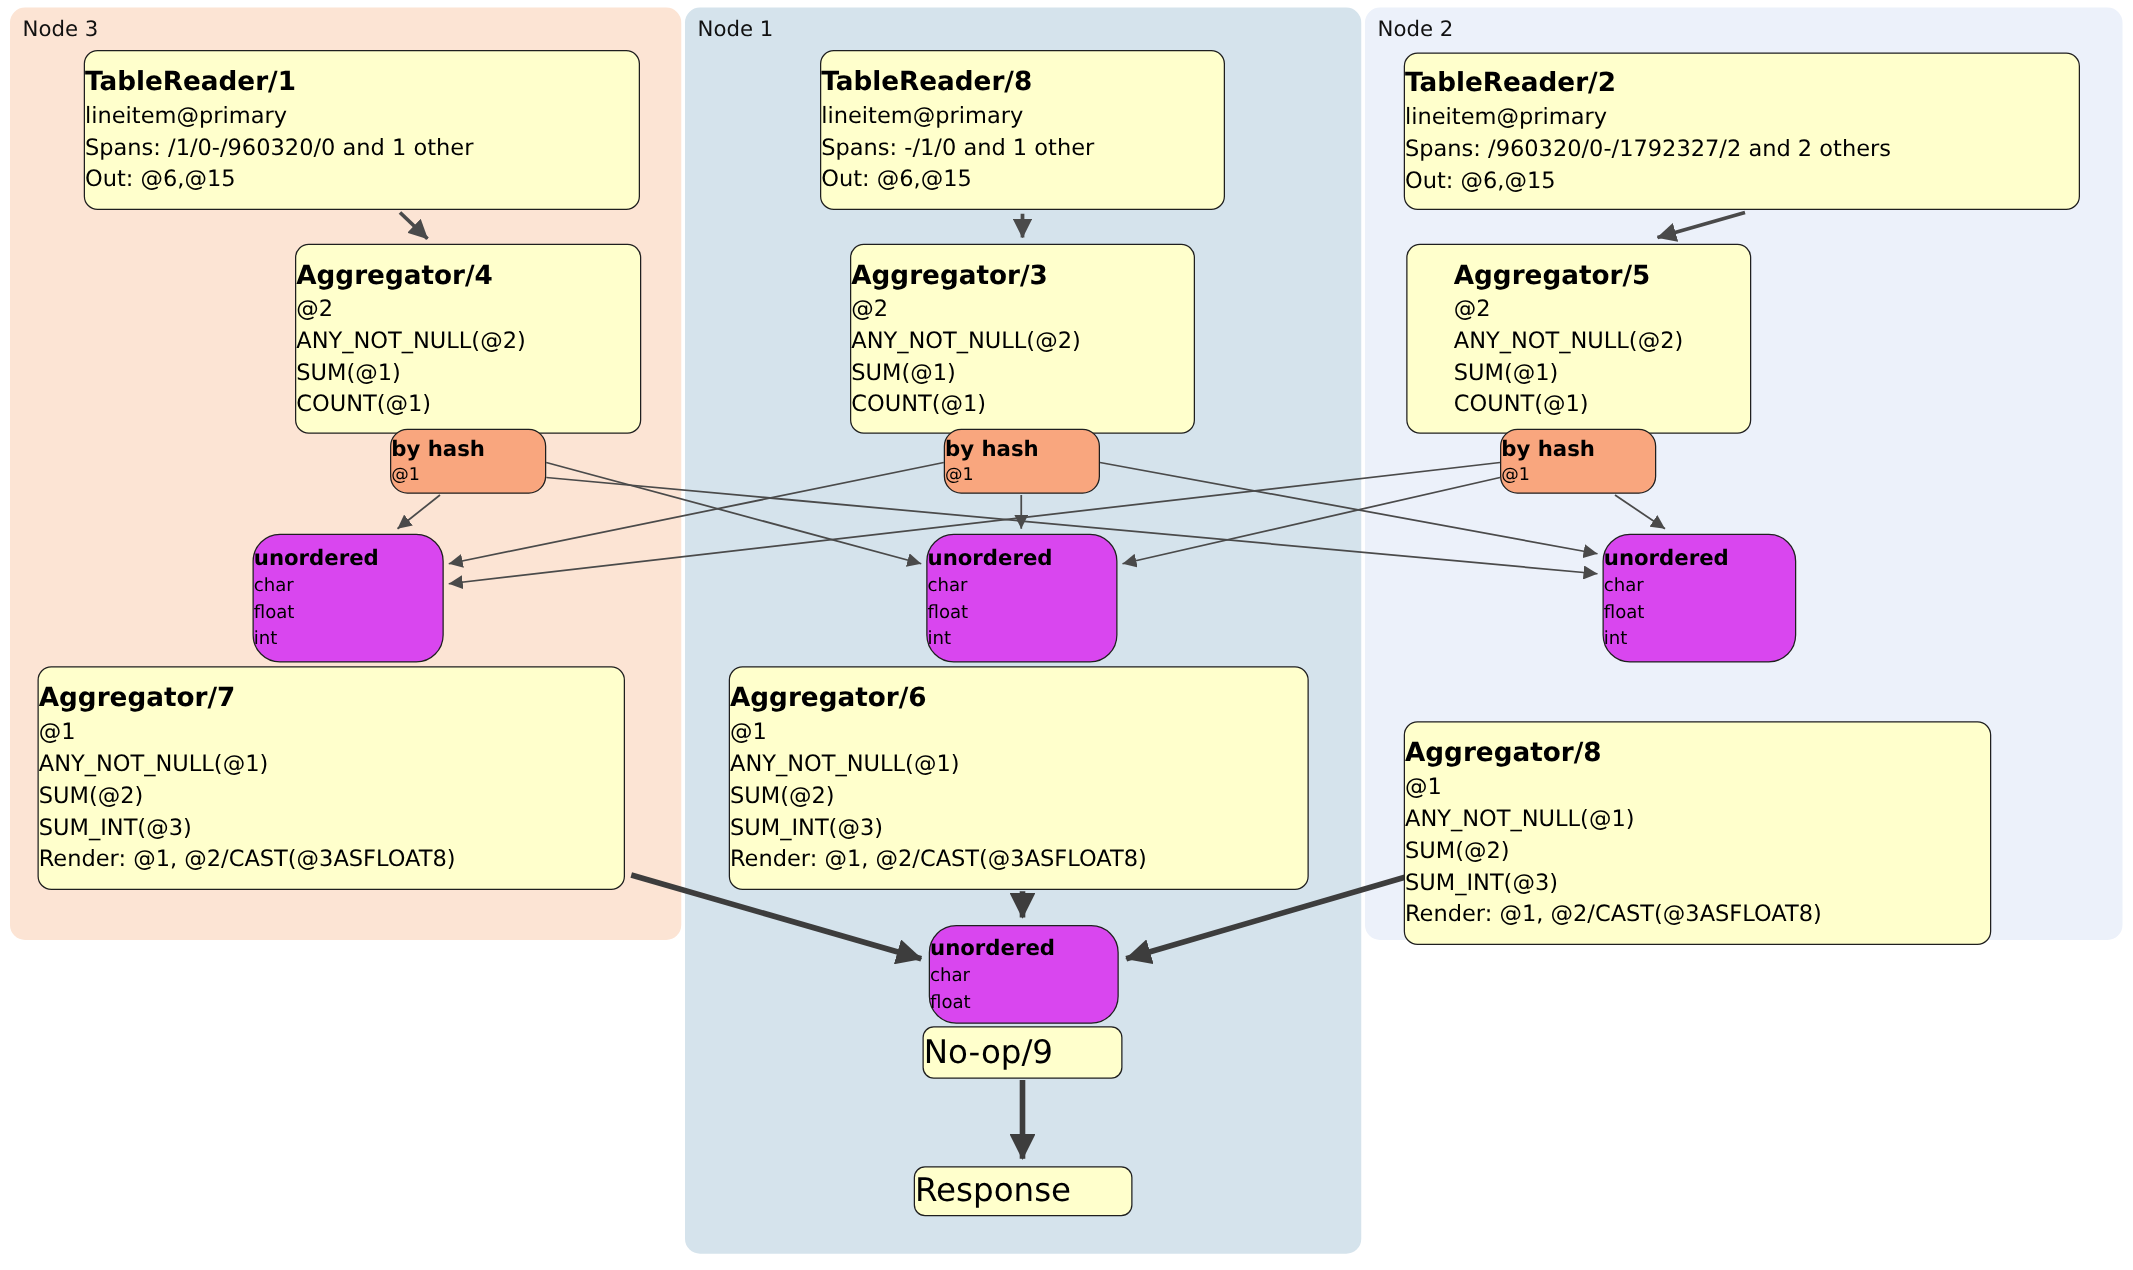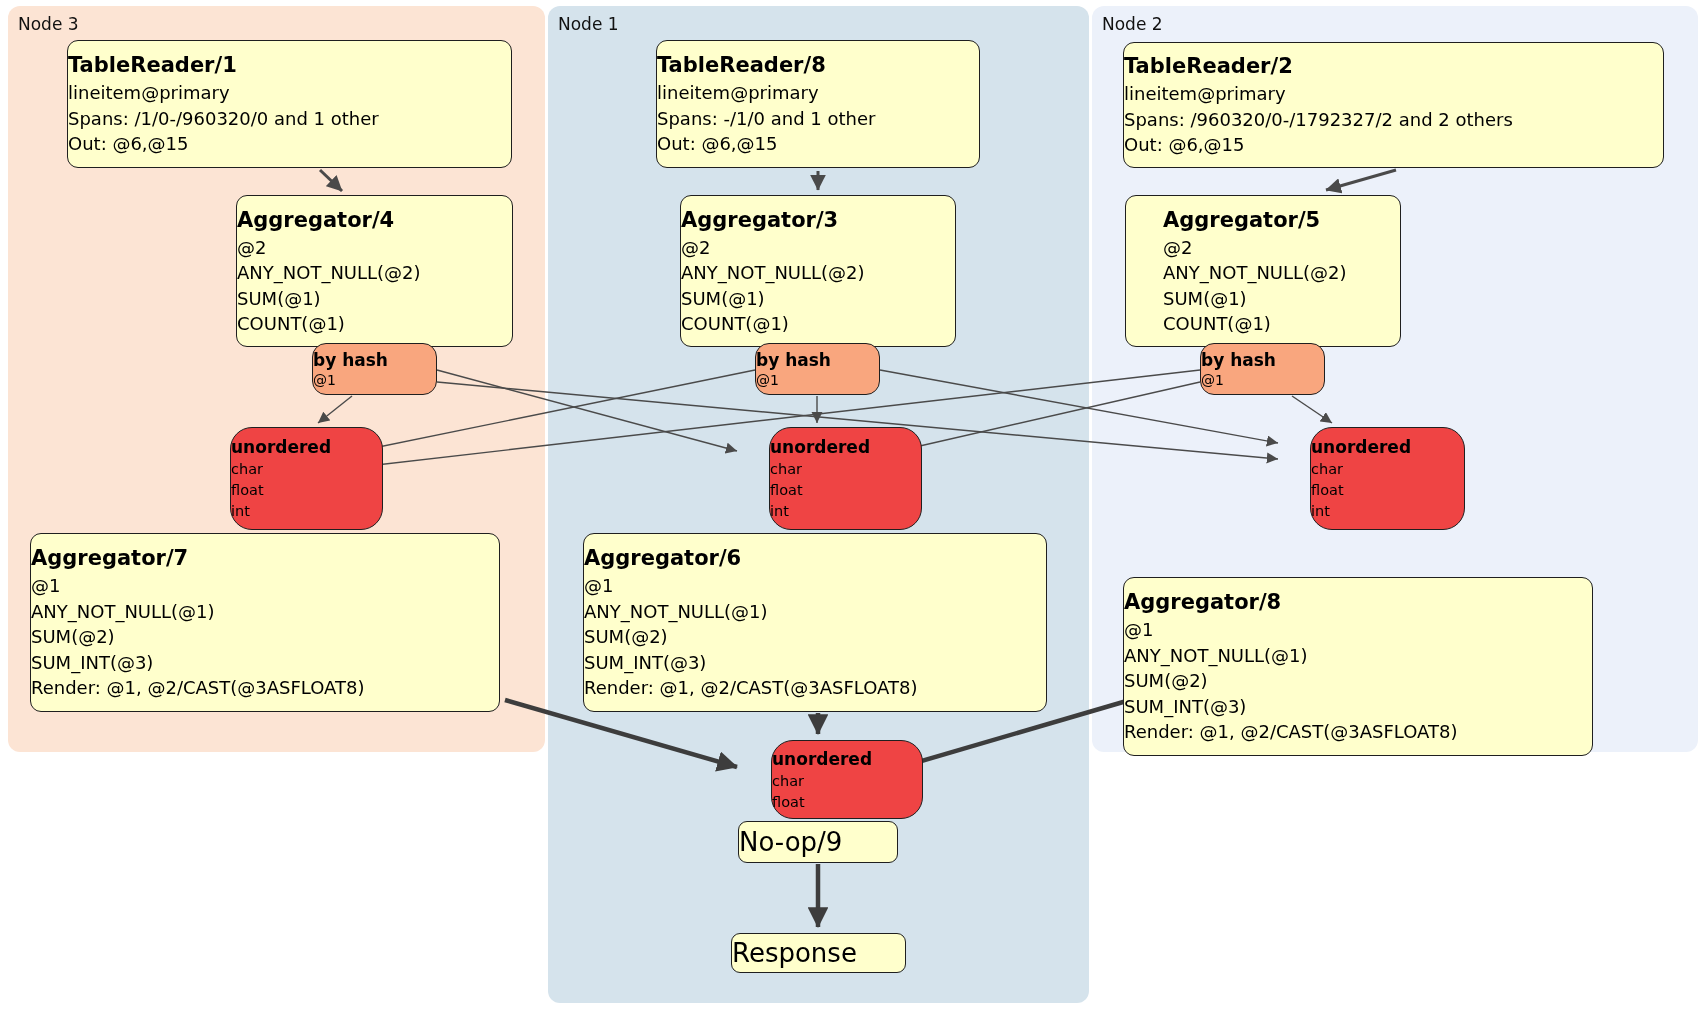--- a/index.html
+++ b/index.html
@@ -16,21 +16,21 @@
 
   .box{position:absolute;box-sizing:border-box;display:flex;flex-direction:column;
        justify-content:center;align-items:flex-start;text-align:center;z-index:2;
        border:1.6px solid #1f1f1f;}
   .proc{background:#ffffcc;border-radius:11px;}
   .proc .t{font-size:21px;font-weight:bold;line-height:29px;}
   .proc .l{font-size:18px;line-height:25.5px;white-space:nowrap;}
   .router{background:#f9a67e;border-radius:14px;z-index:3;}
   .router .t{font-size:17px;font-weight:bold;line-height:21px;}
   .router .l{font-size:14px;line-height:18px;}
-  .sync{background:#ef4444;border-radius:22px;margin-left:28px;}
+  .sync{background:#d946ef;border-radius:22px;}
   .sync .t{font-size:17px;font-weight:bold;line-height:24px;}
   .sync .l{font-size:14.5px;line-height:21px;}
   .small-proc{background:#ffffcc;border-radius:9px;}
   .small-proc .t{font-size:26px;font-weight:normal;line-height:26px;}
 
   #b-tr1{left:67px;top:40px;width:445px;height:128px;}
   #b-tr0{left:656px;top:40px;width:324px;height:128px;}
   #b-tr2{left:1123px;top:42px;width:541px;height:126px;}
   #b-agg4{left:236px;top:195px;width:277px;height:152px;}
   #b-agg3{left:680px;top:195px;width:276px;height:152px;}

